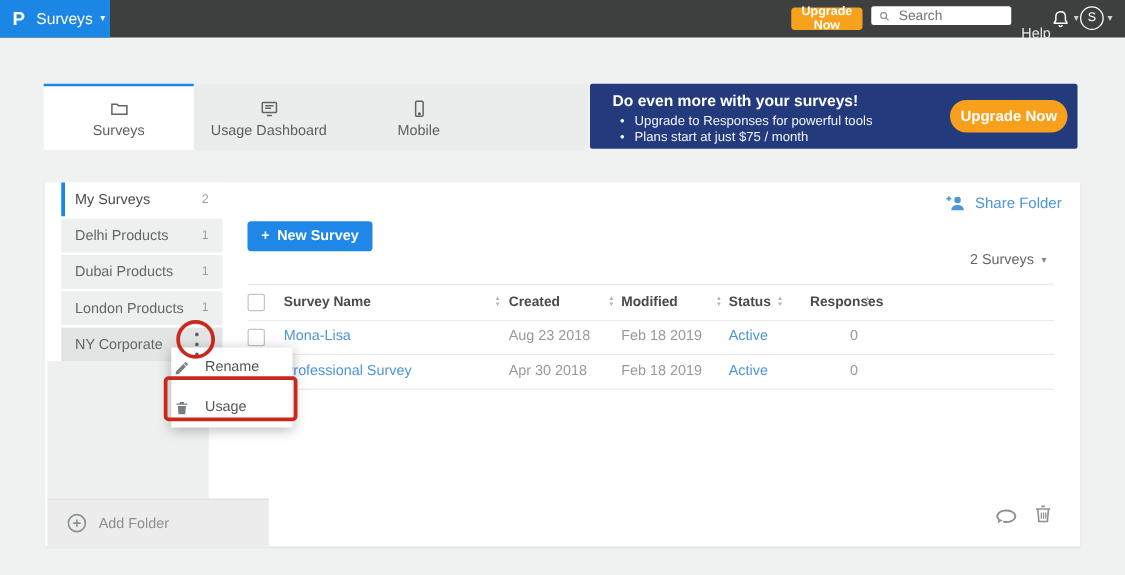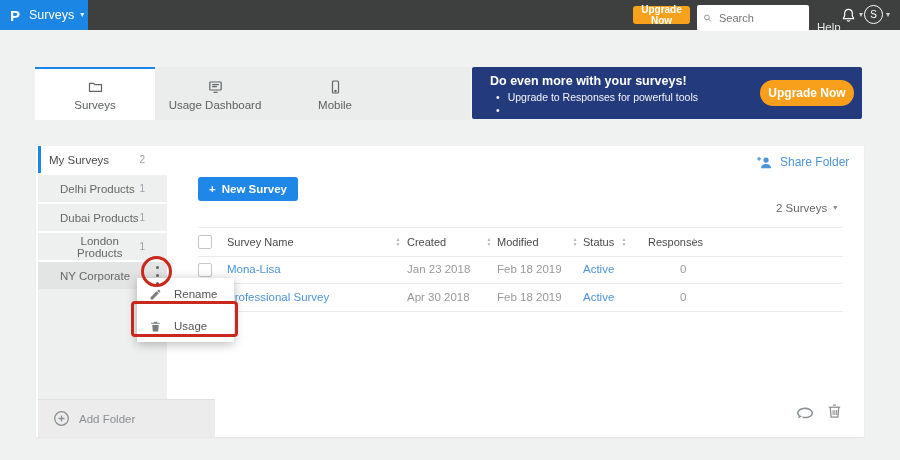--- a/index.html
+++ b/index.html
@@ -9,63 +9,63 @@
     -webkit-font-smoothing:antialiased;
   }
   
   .topbar { position:absolute; left:0; top:0; width:900px; height:30px; background:#3e4040; z-index:5; }
   .logo-box { position:absolute; left:0; top:0; width:88px; height:30px; background:#1c86e5; color:#fff; display:flex; align-items:center; cursor:pointer; }
   .logo-p { font-weight:bold; font-size:15px; margin-left:10px; }
   .logo-product { font-size:12.5px; margin-left:9px; }
   .caret { font-size:8px; line-height:1; }
   .logo-box .caret { margin-left:6px; color:#eaf4ff; }
   .upgrade-btn { position:absolute; left:633px; top:6px; width:57px; height:18px; background:#f7a11c; color:#fff; font-size:10px; font-weight:bold; border:none; border-radius:3px; display:flex; align-items:center; justify-content:center; cursor:pointer; font-family:inherit; }
-  .search-box { position:absolute; left:697px; top:5px; width:112px; height:26px; background:#fff; border-radius:2px; display:flex; align-items:center; padding:0 6px; box-sizing:border-box; }
+  .search-box { position:absolute; left:697px; top:5px; width:112px; height:15px; background:#fff; border-radius:2px; display:flex; align-items:center; padding:0 6px; box-sizing:border-box; }
   .search-input { border:none; outline:none; width:82px; font-size:11px; margin-left:5px; color:#555; background:transparent; font-family:inherit; }
   .help-label { position:absolute; left:817px; top:21px; color:#e8e8e8; font-size:11.5px; cursor:pointer; }
   .bell-wrap { position:absolute; left:841px; top:7px; display:flex; align-items:center; gap:3px; color:#cfcfcf; cursor:pointer; }
   .avatar-wrap { position:absolute; left:864px; top:5px; display:flex; align-items:center; gap:3px; color:#cfcfcf; cursor:pointer; }
   .avatar-circle { width:17px; height:17px; border:1.5px solid #fff; border-radius:50%; color:#fff; font-size:10px; display:flex; align-items:center; justify-content:center; }
   
   .tabbar { position:absolute; left:35px; top:67px; width:435px; height:53px; background:#ebecec; display:flex; }
   .tab { width:120px; height:100%; display:flex; flex-direction:column; align-items:center; justify-content:center; gap:4px; color:#5d6163; font-size:11.5px; border-top:2px solid transparent; box-sizing:border-box; cursor:pointer; }
   .tab.active { background:#fff; border-top-color:#1a86e8; }
   
   .banner { position:absolute; left:472px; top:67px; width:390px; height:52px; background:#233a7d; border-radius:2px; color:#fff; }
   .banner-title { position:absolute; left:18px; top:7px; font-size:12.5px; font-weight:bold; }
   .banner-bullets { position:absolute; left:24px; top:24px; font-size:10.5px; color:#f2f4fa; }
   .banner-bullet { display:flex; gap:8px; line-height:13px; }
   .banner-cta { position:absolute; left:288px; top:13px; width:94px; height:26px; border-radius:13px; background:#f8a01b; color:#fff; font-weight:bold; font-size:12px; border:none; display:flex; align-items:center; justify-content:center; cursor:pointer; font-family:inherit; }
   
   .card { position:absolute; left:36px; top:146px; width:828px; height:291px; background:#fff; box-shadow:0 1px 2px rgba(0,0,0,0.05); }
   
-  .folder-item { position:absolute; left:38px; width:129px; height:27px; background:#eef0f0; display:flex; align-items:center; font-size:11.5px; color:#666; box-sizing:border-box; padding:0 22px; cursor:pointer; z-index:2;text-align:center; }
+  .folder-item { position:absolute; left:49px; width:129px; height:27px; background:#eef0f0; display:flex; align-items:center; font-size:11.5px; color:#666; box-sizing:border-box; padding:0 11px; cursor:pointer; z-index:2;text-align:center; }
   .folder-item.active { background:#fff; border-left:3px solid #1a86e8; padding-left:8px; color:#4a4a4a; }
   .folder-item.hovered { background:#e3e5e5; }
   .folder-count { margin-left:auto; font-size:10px; color:#9aa0a3; }
   .sidebar-rest { position:absolute; left:38px; top:289px; width:129px; height:110px; background:#eef0f0; z-index:1; }
   .add-folder { position:absolute; left:38px; top:399px; width:177px; height:38px; background:#ececed; border-top:1px solid #dfe0e0; display:flex; align-items:center; color:#8a8f92; font-size:11.5px; gap:9px; padding-left:15px; box-sizing:border-box; cursor:pointer; z-index:2; }
   .kebab { position:absolute; left:152px; top:266px; width:10px; height:19px; display:flex; flex-direction:column; align-items:center; justify-content:space-between; cursor:pointer; z-index:25; }
   .kebab i { width:3px; height:3px; border-radius:50%; background:#5d6163; }
   
   .new-survey-btn { position:absolute; left:198px; top:177px; width:100px; height:24px; background:#1f87e8; border:none; border-radius:3px; color:#fff; font-size:11.5px; font-weight:bold; display:flex; align-items:center; justify-content:center; gap:6px; cursor:pointer; font-family:inherit; z-index:2; }
   .share-folder { position:absolute; left:756px; top:155px; display:flex; align-items:center; gap:7px; color:#4d94d9; font-size:12px; cursor:pointer; z-index:2; }
   .surveys-dropdown { position:absolute; left:776px; top:202px; display:flex; gap:6px; color:#666; font-size:11.5px; align-items:center; cursor:pointer; z-index:2; }
   .surveys-dropdown .caret { color:#888; }
   
   .tline { position:absolute; left:198px; width:645px; height:1px; background:#e9eaea; z-index:2; }
   .cb { position:absolute; width:14px; height:14px; border:1px solid #c3c7c9; border-radius:2px; background:#fff; box-sizing:border-box; cursor:pointer; z-index:3; }
-  .th { position:absolute; top:236px; font-size:11px; font-weight:normal; color:#4a4a4a; z-index:3; }
+  .th { position:absolute; top:236px; font-size:11px; font-weight:bold; color:#4a4a4a; z-index:3; }
   .sort-icon { position:absolute; top:237px; width:8px; color:#b0b5b8; font-size:5px; line-height:4.5px; text-align:center; cursor:pointer; z-index:3; }
   .cell { position:absolute; font-size:11.5px; color:#999; z-index:3; }
   .cell.link { color:#4d94d9; cursor:pointer; }
   .cell.status { color:#4d94d9; cursor:pointer; }
   
   .context-menu { position:absolute; left:137px; top:278px; width:97px; height:64px; background:#fff; box-shadow:0 2px 10px rgba(0,0,0,0.28); z-index:20; }
-  .menu-item { height:32px; display:flex; align-items:center; gap:12px; padding-left:12px; font-size:11.5px; color:#555; cursor:pointer; }
+  .menu-item { height:32px; display:flex; align-items:center; gap:12px; padding-left:2px; font-size:11.5px; color:#555; cursor:pointer; }
   
   .anno-circle { position:absolute; left:141px; top:256px; width:31px; height:31px; border:3px solid #c9291c; border-radius:50%; box-sizing:border-box; z-index:30; }
   .anno-rect { position:absolute; left:131px; top:301px; width:107px; height:36px; border:3.5px solid #c9291c; border-radius:4px; box-sizing:border-box; z-index:30; }
   
   .restore-btn { position:absolute; left:795px; top:404px; cursor:pointer; z-index:3; }
   .trash-btn { position:absolute; left:826px; top:402px; cursor:pointer; z-index:3; }
 </style>
 </head>
 <body>
 
@@ -123,20 +123,21 @@
 
 <div class="banner">
   <div class="banner-title">Do even more with your surveys!</div>
   <div class="banner-bullets">
     <div class="banner-bullet">
       <span>•</span>
       <span>Upgrade to Responses for powerful tools</span>
     </div>
     <div class="banner-bullet">
       <span>•</span>
+      <span>Plans start at just $75 / month</span>
     </div>
   </div>
   <button class="banner-cta">Upgrade Now</button>
 </div>
 
 <div class="card"></div>
 
 <div class="folder-item active" style="top:146px">
   <span>My Surveys</span>
   <span class="folder-count">2</span>
@@ -215,21 +216,21 @@
     <div>▼</div>
   </div>
 <div class="th" style="left:648px">Responses</div>
 <div class="sort-icon" style="left:690px">
     <div>▲</div>
     <div>▼</div>
   </div>
 
 <div class="cb" style="left:198px;top:263px"></div>
 <div class="cell link" style="left:227px;top:263px">Mona-Lisa</div>
-<div class="cell" style="left:407px;top:263px">Jan 23 2018</div>
+<div class="cell" style="left:407px;top:263px">Aug 23 2018</div>
 <div class="cell" style="left:497px;top:263px">Feb 18 2019</div>
 <div class="cell status" style="left:583px;top:263px">Active</div>
 <div class="cell" style="left:680px;top:263px">0</div>
 
 <div class="cb" style="left:198px;top:290px"></div>
 <div class="cell link" style="left:227px;top:291px">Professional Survey</div>
 <div class="cell" style="left:407px;top:291px">Apr 30 2018</div>
 <div class="cell" style="left:497px;top:291px">Feb 18 2019</div>
 <div class="cell status" style="left:583px;top:291px">Active</div>
 <div class="cell" style="left:680px;top:291px">0</div>

